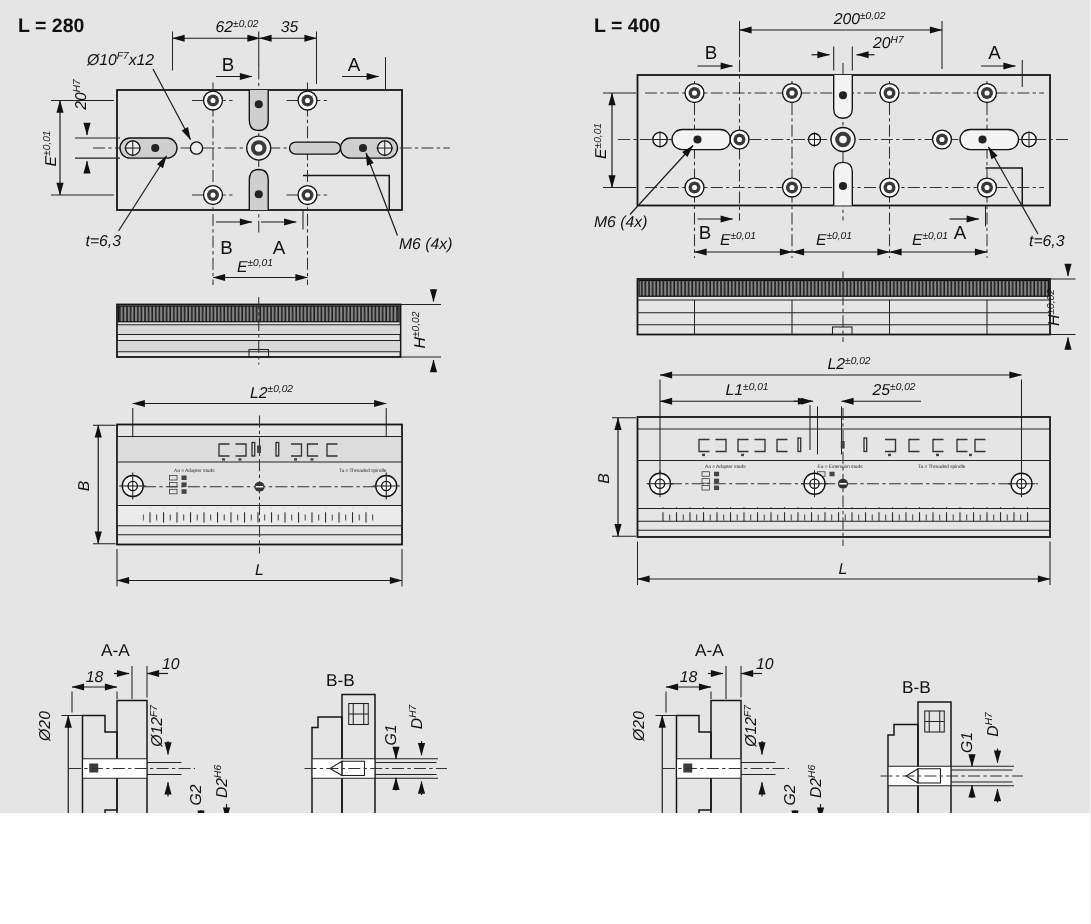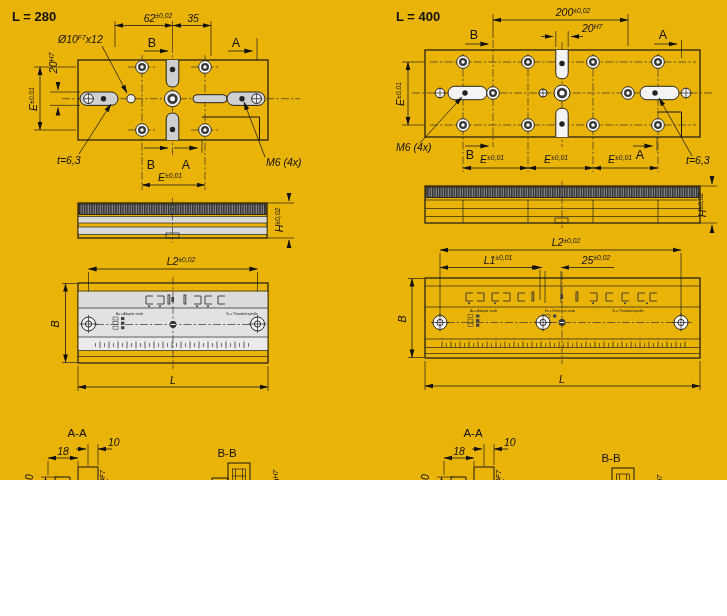--- a/index.html
+++ b/index.html
@@ -1,16 +1,16 @@
 <!DOCTYPE html>
 <html><head>
 <meta charset="utf-8">
 <style>
   html,body{margin:0;padding:0;background:#fff;}
-  #stage{position:relative;width:727px;height:480px;background:#eab308;overflow:hidden;
+  #stage{position:relative;width:727px;height:542px;background:#e5e5e5;overflow:hidden;
          font-family:"Liberation Sans",sans-serif;}
   svg{display:block}
   .med{stroke:#161616;stroke-width:1.2;fill:none}
   .med1{stroke:#161616;stroke-width:1;fill:none}
   .thin{stroke:#222;stroke-width:0.7;fill:none}
   .dim{stroke:#1c1c1c;stroke-width:0.8;fill:none}
   .cl{stroke:#333;stroke-width:0.7;fill:none;stroke-dasharray:8 2.2 2.2 2.2}
   .da{marker-start:url(#arr);marker-end:url(#arr)}
   .de{marker-end:url(#arr)}
   .t{font:italic 10.5px "Liberation Sans",sans-serif;fill:#111}

